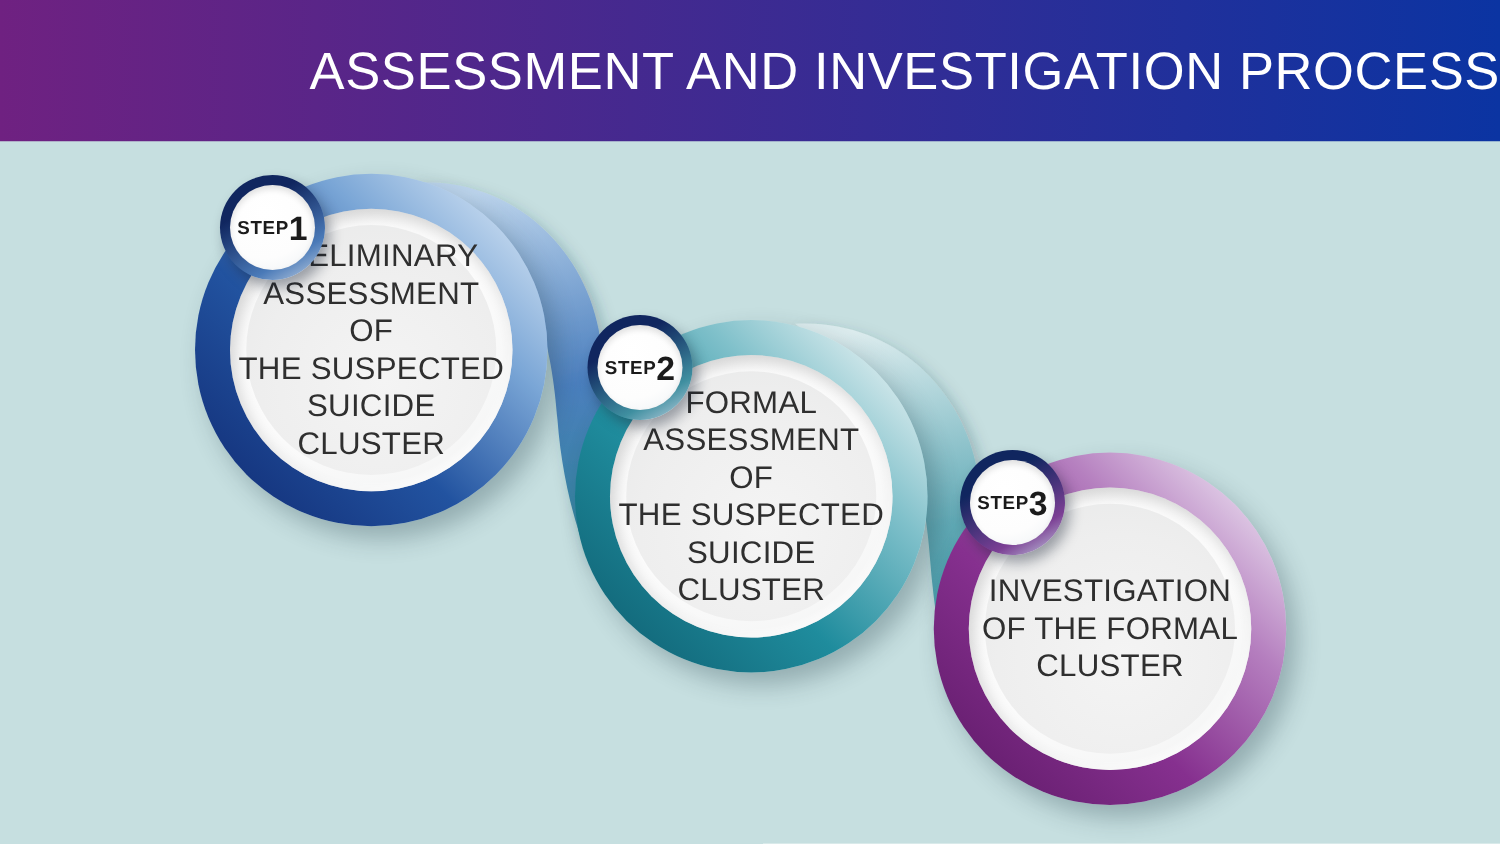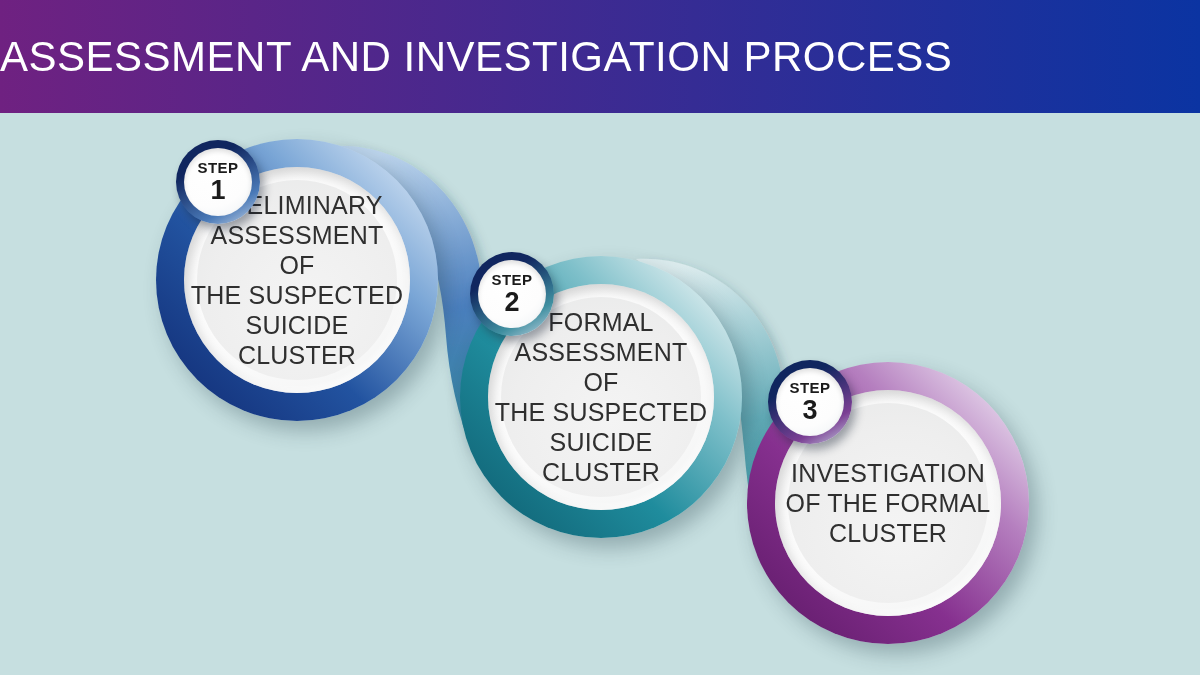--- a/index.html
+++ b/index.html
@@ -5,21 +5,21 @@
   html,body{margin:0;padding:0;}
   .stage{
     position:relative;width:1200px;height:675px;overflow:hidden;
     background:var(--bg,#c6dfe0);
     font-family:"Liberation Sans",sans-serif;
   }
   
   .banner{
     position:absolute;left:0;top:0;width:100%;height:113px;
     background:linear-gradient(90deg,var(--hl,#6f2181) 0%,var(--hr,#0b34a2) 100%);
-    display:flex;align-items:center;justify-content:flex-start;
+    display:flex;align-items:center;justify-content:flex-end;
   }
   .title{
     margin:0;color:#ffffff;font-size:42px;font-weight:400;
     letter-spacing:.5px;white-space:nowrap;
   }
   
   .ribbons{position:absolute;left:0;top:0;width:100%;height:100%;z-index:1;}
   
   .step{position:absolute;width:282px;height:282px;z-index:2;}
   .s1{left:156px;top:139px;}
@@ -52,21 +52,21 @@
     box-shadow:4px 6px 10px rgba(15,25,45,.38);
     z-index:3;
   }
   .s1 .badge{left:20px;top:1px;}
   .s2 .badge{left:10px;top:-4px;}
   .s3 .badge{left:21px;top:-2px;}
   .badge-inner{
     position:absolute;inset:8px;border-radius:50%;
     background:radial-gradient(circle at 40% 32%,#ffffff 0%,#fdfdfd 60%,#edf1f4 100%);
     box-shadow:inset 0 3px 5px rgba(0,0,0,.12);
-    display:flex;flex-direction:column;align-items:center;justify-content:center;
+    display:flex;flex-direction:row;align-items:center;justify-content:center;
   }
   .badge-step{font-size:15px;font-weight:700;line-height:1;letter-spacing:.5px;color:#1b1b1b;}
   .badge-num{font-size:27px;font-weight:700;line-height:1;margin-top:2px;color:#1b1b1b;}
 </style>
 </head>
 <body>
 
 <div class="stage" style="--bg: #c6dfe0; --hl: #6f2181; --hr: #0b34a2; --badge-navy: #10265f; --text-dark: #2f2f2f;">
 
   <header class="banner">

